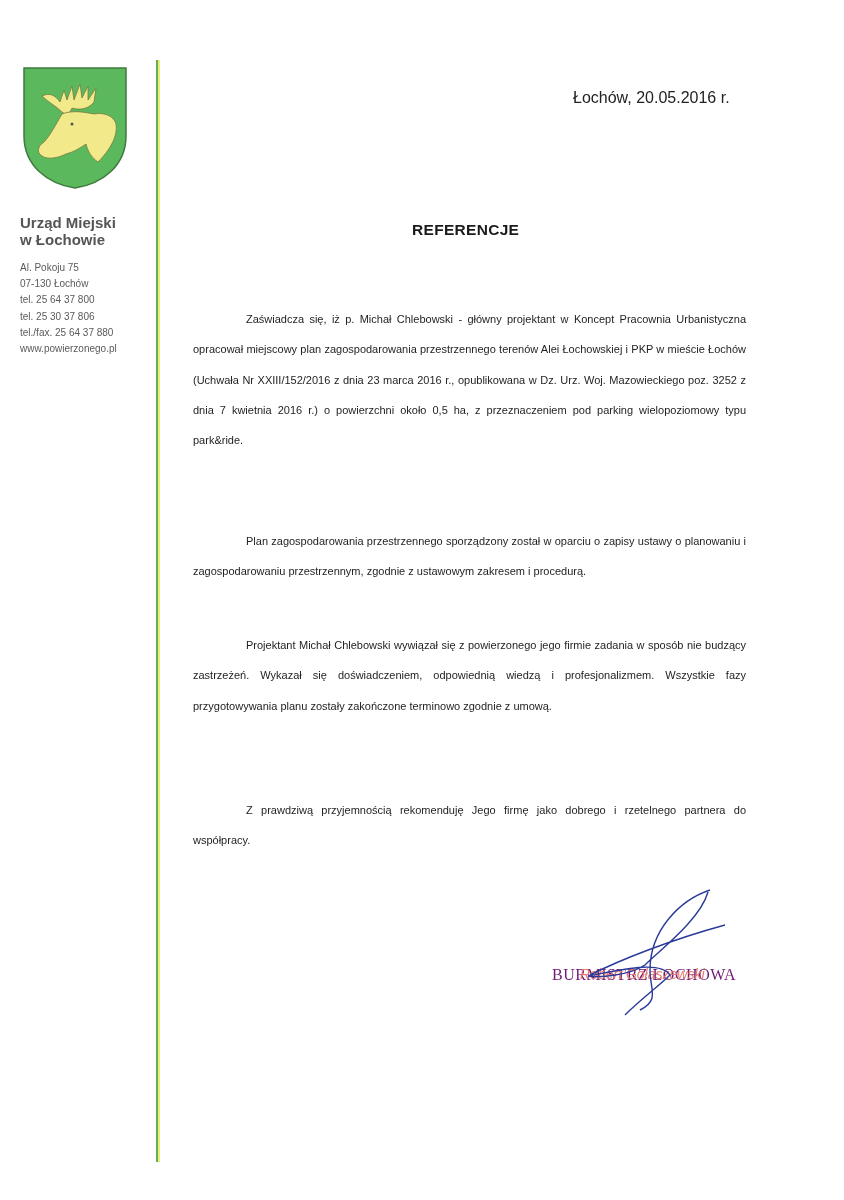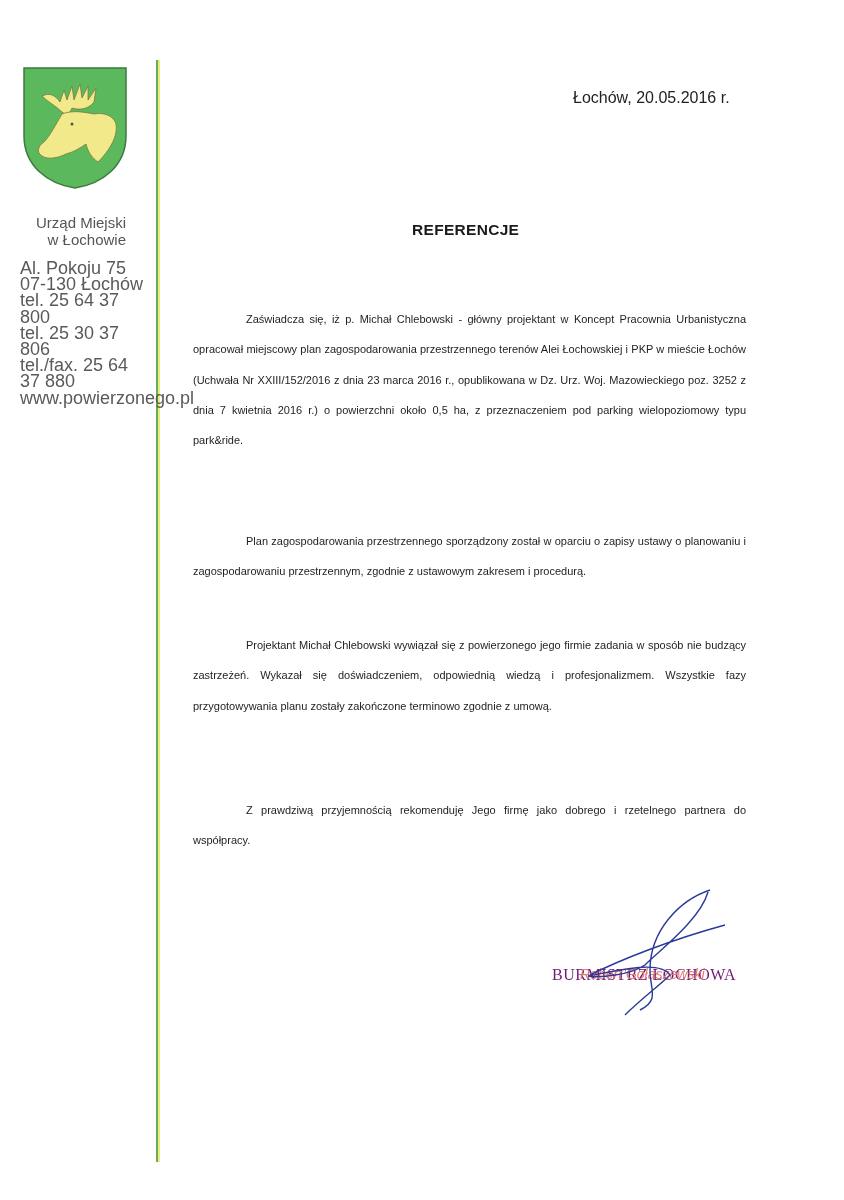--- a/index.html
+++ b/index.html
@@ -2,22 +2,22 @@
 <html><head>
   <meta charset="utf-8">
   <style>
     html, body { margin: 0; padding: 0; background: #ffffff; }
     body { width: 844px; height: 1200px; position: relative; overflow: hidden;
            font-family: "Liberation Sans", sans-serif; color: #1a1a1a; }
     .crest { position: absolute; left: 22px; top: 66px; width: 106px; height: 124px; }
     .vline { position: absolute; left: 156px; top: 60px; width: 4px; height: 1102px;
              background: linear-gradient(to right, #6aaa5a 0 2px, #e6ef7a 2px 4px); }
     .office { position: absolute; left: 20px; top: 214px; width: 132px; color: #555; }
-    .office .name { font-weight: normal; font-size: 15px; line-height: 17px; text-align: right; width: 106px; }
-    .office .addr { margin-top: 12px; font-size: 18px; line-height: 16.2px; color: #5a5a5a; }
+    .office .name { font-weight: bold; font-size: 15px; line-height: 17px; text-align: left; width: 106px; }
+    .office .addr { margin-top: 12px; font-size: 10px; line-height: 16.2px; color: #5a5a5a; }
     .date { position: absolute; left: 573px; top: 89px; font-size: 16px; color: #222; }
     .title { position: absolute; left: 412px; top: 221px; font-size: 15.5px; font-weight: bold; letter-spacing: 0.3px; }
     .body-text { position: absolute; left: 193px; width: 553px; font-size: 11px; line-height: 30.3px;
                  text-align: justify; color: #1e1e1e; }
     .body-text p { margin: 0; text-indent: 53px; }
     .p1 { top: 304px; }
     .p2 { top: 526px; }
     .p3 { top: 630px; }
     .p4 { top: 795px; }
     .italic { }

